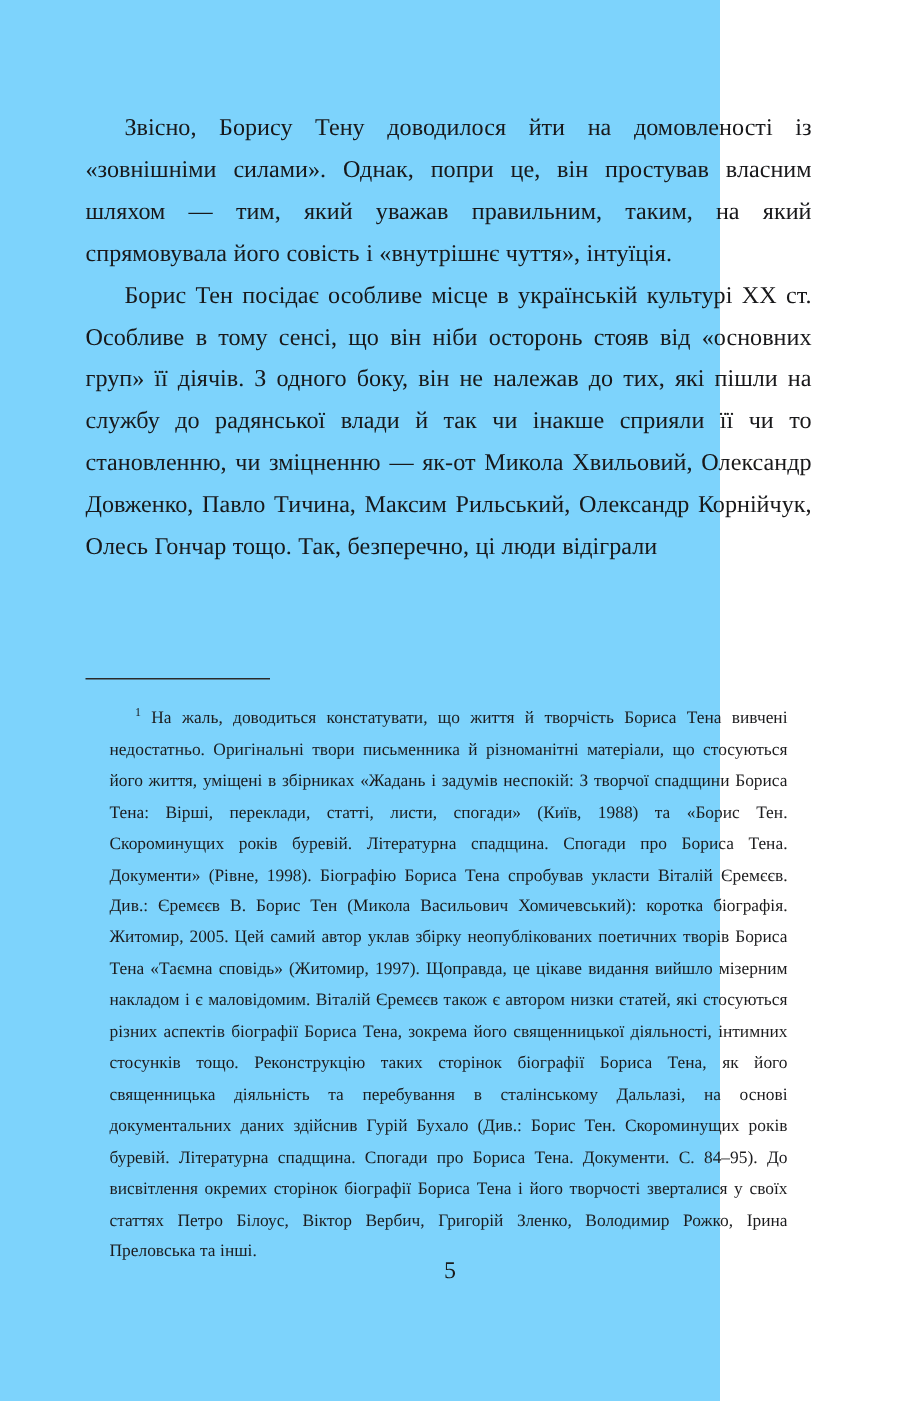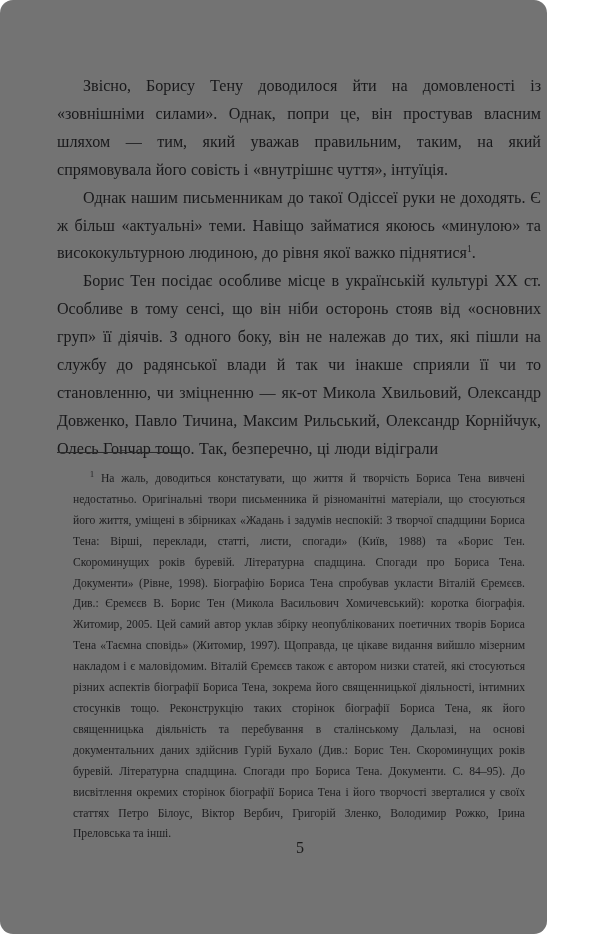--- a/index.html
+++ b/index.html
@@ -13,24 +13,23 @@
     position: relative;
     overflow: hidden;
     font-family: "Liberation Serif", "DejaVu Serif", serif;
     color: #1a1a1a;
     -webkit-font-smoothing: antialiased;
   }
   .page {
     position: absolute;
     left: 0;
     top: 0;
-    width: 547px;
+    width: 480px;
     height: 934px;
-    background: #737373;
-    border-radius: 13px;
+    background: #7dd3fc;
   }
   .text-block {
     position: absolute;
     left: 57px;
     top: 72px;
     width: 484px;
   }
   .body-par {
     margin: 0;
     font-size: 16.1px;
@@ -84,21 +83,20 @@
     color: #1a1a1a;
   }
 </style>
 </head>
 <body>
 
 <div class="page">
 
   <div class="text-block">
     <p class="body-par">Звісно, Борису Тену доводилося йти на домовленості із «зовнішніми силами». Однак, попри це, він простував власним шляхом — тим, який уважав правильним, таким, на який спрямовувала його совість і «внутрішнє чуття», інтуїція.</p>
-    <p class="body-par"><span>Однак нашим письменникам до такої Одіссеї руки не доходять. Є ж більш «актуальні» теми. Навіщо займатися якоюсь «минулою» та висококультурною людиною, до рівня якої важко піднятися</span><sup class="fn-ref">1</sup><span>.</span></p>
     <p class="body-par">Борис Тен посідає особливе місце в українській культурі ХХ ст. Особливе в тому сенсі, що він ніби осторонь стояв від «основних груп» її діячів. З одного боку, він не належав до тих, які пішли на службу до радянської влади й так чи інакше сприяли її чи то становленню, чи зміцненню — як-от Микола Хвильовий, Олександр Довженко, Павло Тичина, Максим Рильський, Олександр Корнійчук, Олесь Гончар тощо. Так, безперечно, ці люди відіграли</p>
   </div>
 
   <div class="footnote-area">
     <hr class="footnote-rule">
     <p class="footnote-par"><sup class="footnote-marker">1</sup> <span>На жаль, доводиться констатувати, що життя й творчість Бориса Тена вивчені недостатньо. Оригінальні твори письменника й різноманітні матеріали, що стосуються його життя, уміщені в збірниках «Жадань і задумів неспокій: З творчої спадщини Бориса Тена: Вірші, переклади, статті, листи, спогади» (Київ, 1988) та «Борис Тен. Скороминущих років буревій. Літературна спадщина. Спогади про Бориса Тена. Документи» (Рівне, 1998). Біографію Бориса Тена спробував укласти Віталій Єремєєв. Див.: Єремєєв В. Борис Тен (Микола Васильович Хомичевський): коротка біографія. Житомир, 2005. Цей самий автор уклав збірку неопублікованих поетичних творів Бориса Тена «Таємна сповідь» (Житомир, 1997). Щоправда, це цікаве видання вийшло мізерним накладом і є маловідомим. Віталій Єремєєв також є автором низки статей, які стосуються різних аспектів біографії Бориса Тена, зокрема його священницької діяльності, інтимних стосунків тощо. Реконструкцію таких сторінок біографії Бориса Тена, як його священницька діяльність та перебування в сталінському Дальлазі, на основі документальних даних здійснив Гурій Бухало (Див.: Борис Тен. Скороминущих років буревій. Літературна спадщина. Спогади про Бориса Тена. Документи. С. 84–95). До висвітлення окремих сторінок біографії Бориса Тена і його творчості зверталися у своїх статтях Петро Білоус, Віктор Вербич, Григорій Зленко, Володимир Рожко, Ірина Преловська та інші.</span></p>
   </div>
 
   <div class="page-number">5</div>
 

